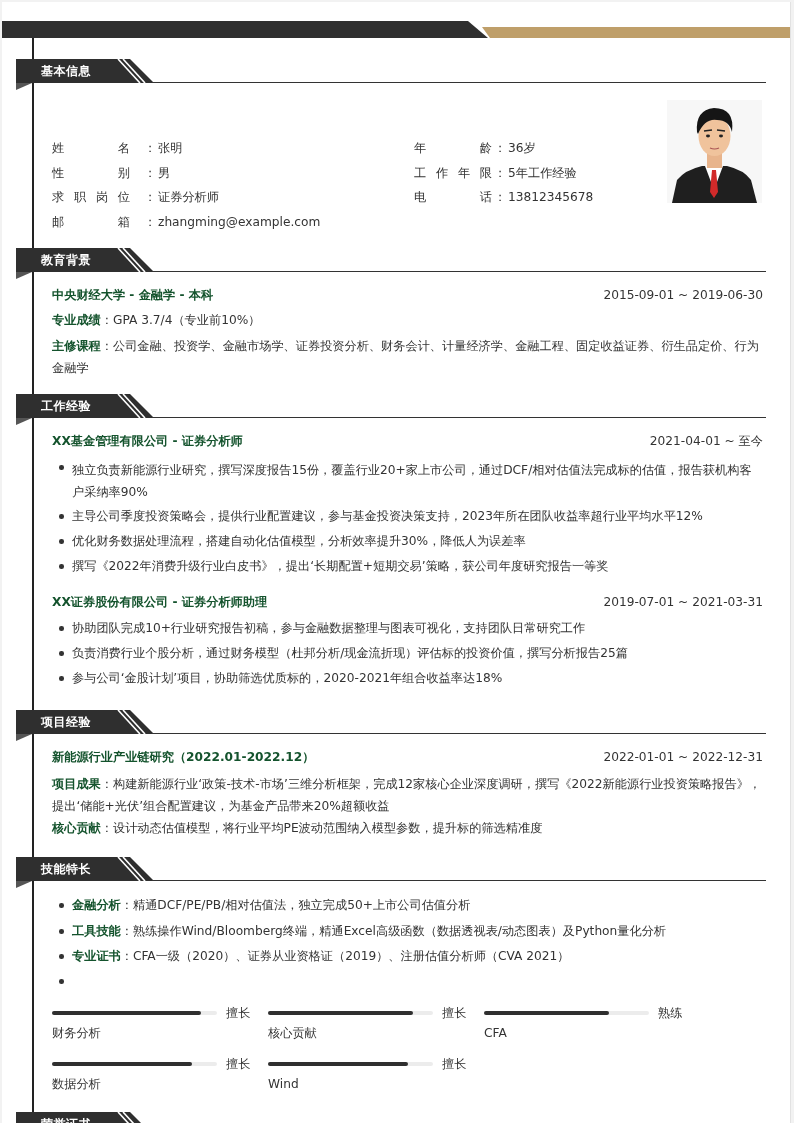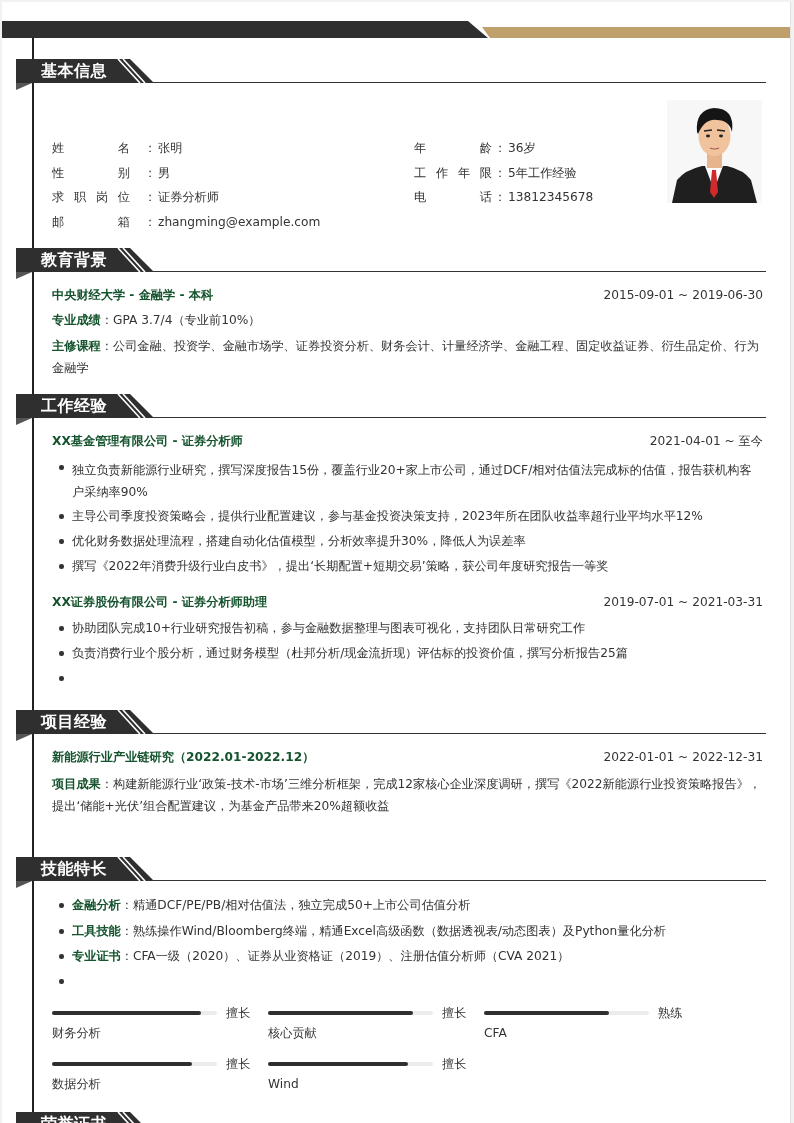--- a/index.html
+++ b/index.html
@@ -6,21 +6,21 @@
   body { width: 794px; height: 1123px; overflow: hidden; position: relative; font-family: "DejaVu Sans", "Liberation Sans", sans-serif; color: #333; }
   .page { position: absolute; left: 2px; top: 2px; width: 788px; height: 1121px; background: #fff; border-right: 1px solid #e2e2e2; }
   .topbar-dark { position: absolute; left: 0; top: 19px; width: 486px; height: 17px; background: #2f2f2f; clip-path: polygon(0 0, 466px 0, 486px 100%, 0 100%); }
   .topbar-gold { position: absolute; left: 480px; top: 25px; width: 308px; height: 11px; background: #bf9f6a; clip-path: polygon(0 0, 100% 0, 100% 100%, 8px 100%); }
   .vline { position: absolute; left: 30px; top: 36px; width: 1.5px; height: 1074px; background: #222; }
 
   .sec-head { position: absolute; left: 14px; height: 26px; width: 750px; }
   .sec-head .tab { position: absolute; left: 0; top: 0; width: 100px; height: 24px; background: #2f2f2f; clip-path: polygon(0 0, 100px 0, 100px 100%, 0 100%); }
   .sec-head .stripes { position: absolute; left: 96px; top: 0; width: 42px; height: 24px; }
   .sec-head .fold { position: absolute; left: 0; top: 24px; width: 0; height: 0; border-top: 7px solid #555; border-left: 16px solid transparent; transform: scaleX(-1); transform-origin: 8px 0; }
-  .sec-head .title { position: absolute; left: 25px; top: 2px; font-size: 16px; font-weight: bold; color: #fff; letter-spacing: 0.5px; line-height: 20px; }
+  .sec-head .title { position: absolute; left: 25px; top: 2px; font-size: 12px; font-weight: bold; color: #fff; letter-spacing: 0.5px; line-height: 20px; }
   .sec-head .rule { position: absolute; left: 136px; right: 0; top: 23px; height: 1.3px; background: #333; }
 
   .txt { position: absolute; font-size: 12.2px; line-height: 16px; color: #333; white-space: nowrap; }
   .b { font-weight: bold; color: #14532d; }
   .right { text-align: right; }
   .lbl { display: inline-block; width: 78px; text-align: justify; text-align-last: justify; margin-top: 44px; }
   .colon { display: inline-block; width: 14px; }
   .bullet { position: absolute; width: 4.5px; height: 4.5px; border-radius: 50%; background: #333; }
   .wrap { white-space: normal; }
 
@@ -115,36 +115,38 @@
   <div class="bullet" style="left:57px; top:562px"></div>
   <div class="txt" style="left:70px; top:556px">撰写《2022年消费升级行业白皮书》，提出‘长期配置+短期交易’策略，获公司年度研究报告一等奖</div>
 
   <div class="txt b" style="left:50px; top:592px">XX证券股份有限公司 - 证券分析师助理</div>
   <div class="txt right" style="right:27px; top:592px">2019-07-01 ~ 2021-03-31</div>
   <div class="bullet" style="left:57px; top:624px"></div>
   <div class="txt" style="left:70px; top:618px">协助团队完成10+行业研究报告初稿，参与金融数据整理与图表可视化，支持团队日常研究工作</div>
   <div class="bullet" style="left:57px; top:649px"></div>
   <div class="txt" style="left:70px; top:643px">负责消费行业个股分析，通过财务模型（杜邦分析/现金流折现）评估标的投资价值，撰写分析报告25篇</div>
   <div class="bullet" style="left:57px; top:674px"></div>
+  <div class="txt" style="left:70px; top:668px">参与公司‘金股计划’项目，协助筛选优质标的，2020-2021年组合收益率达18%</div>
 
   <div class="sec-head" style="top:708px">
     <div class="tab"></div>
     <svg class="stripes" viewBox="0 0 42 24">
         <polygon points="0,0 18,0 42,24 0,24" fill="#2f2f2f"></polygon>
         <line x1="6" y1="0" x2="28" y2="24" stroke="#fff" stroke-width="1.6"></line>
         <line x1="11" y1="0" x2="33" y2="24" stroke="#fff" stroke-width="1.6"></line>
       </svg>
     <div class="fold"></div>
     <div class="title">项目经验</div>
     <div class="rule"></div>
   </div>
 
   <div class="txt b" style="left:50px; top:747px">新能源行业产业链研究（2022.01-2022.12）</div>
   <div class="txt right" style="right:27px; top:747px">2022-01-01 ~ 2022-12-31</div>
   <div class="txt wrap" style="left:50px; top:771px; width:712px; line-height:22px"><span class="b">项目成果</span><span>：</span><span>构建新能源行业‘政策-技术-市场’三维分析框架，完成12家核心企业深度调研，撰写《2022新能源行业投资策略报告》，提出‘储能+光伏’组合配置建议，为基金产品带来20%超额收益</span></div>
+  <div class="txt" style="left:50px; top:818px"><span class="b">核心贡献</span><span>：</span><span>设计动态估值模型，将行业平均PE波动范围纳入模型参数，提升标的筛选精准度</span></div>
 
   <div class="sec-head" style="top:855px">
     <div class="tab"></div>
     <svg class="stripes" viewBox="0 0 42 24">
         <polygon points="0,0 18,0 42,24 0,24" fill="#2f2f2f"></polygon>
         <line x1="6" y1="0" x2="28" y2="24" stroke="#fff" stroke-width="1.6"></line>
         <line x1="11" y1="0" x2="33" y2="24" stroke="#fff" stroke-width="1.6"></line>
       </svg>
     <div class="fold"></div>
     <div class="title">技能特长</div>

